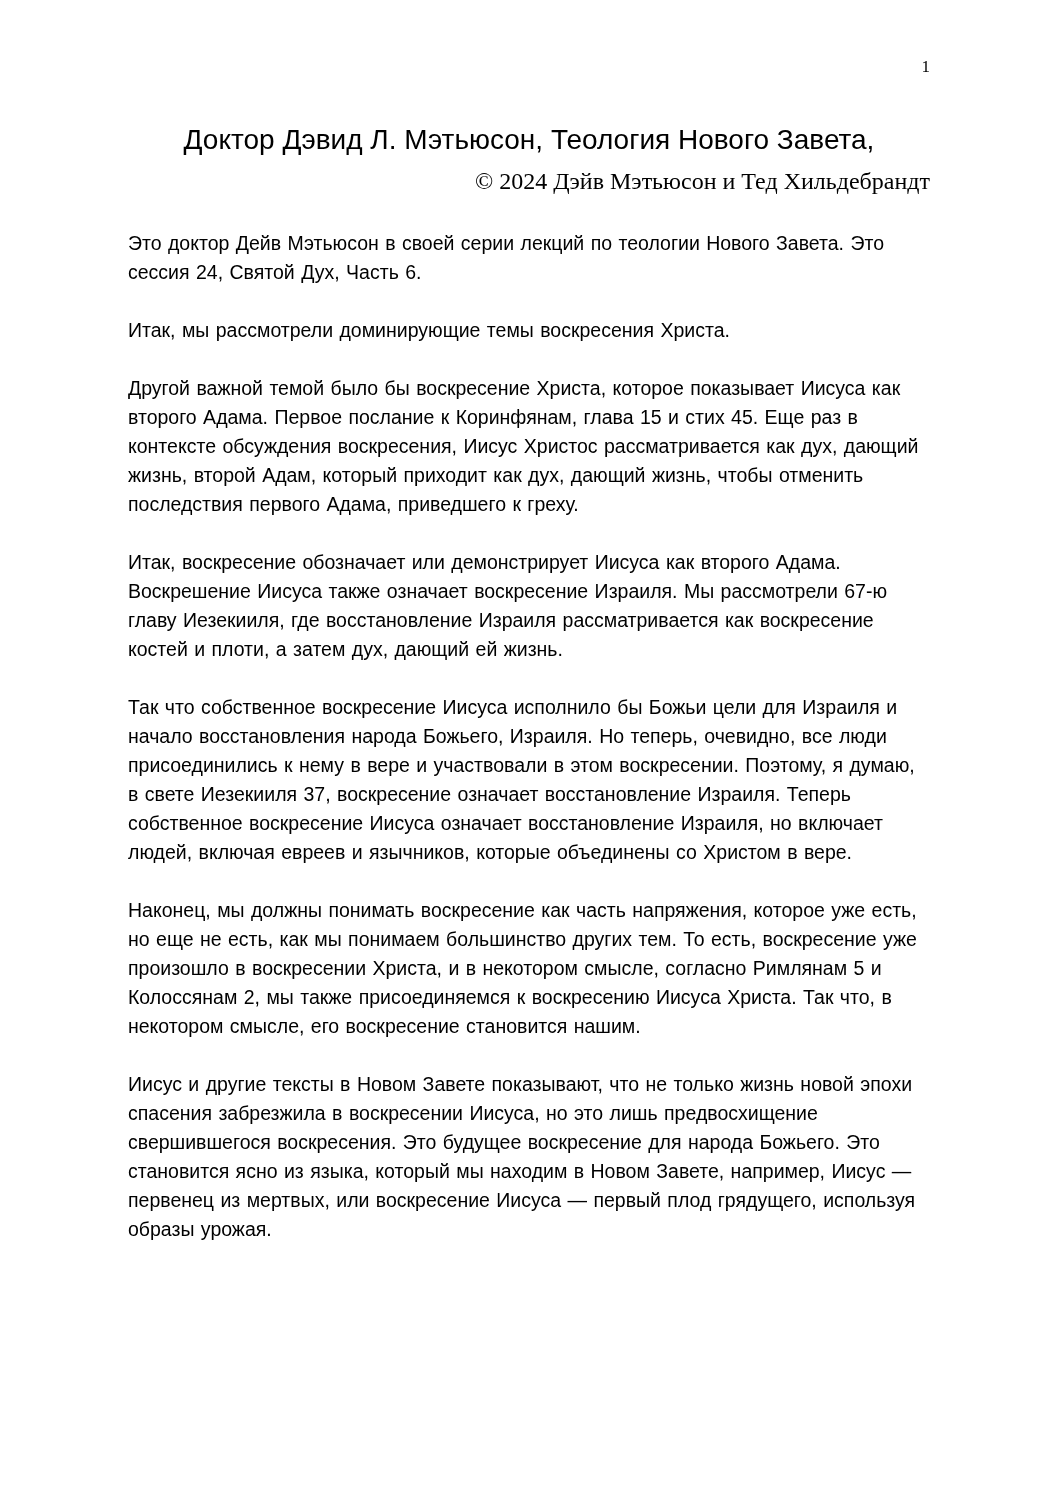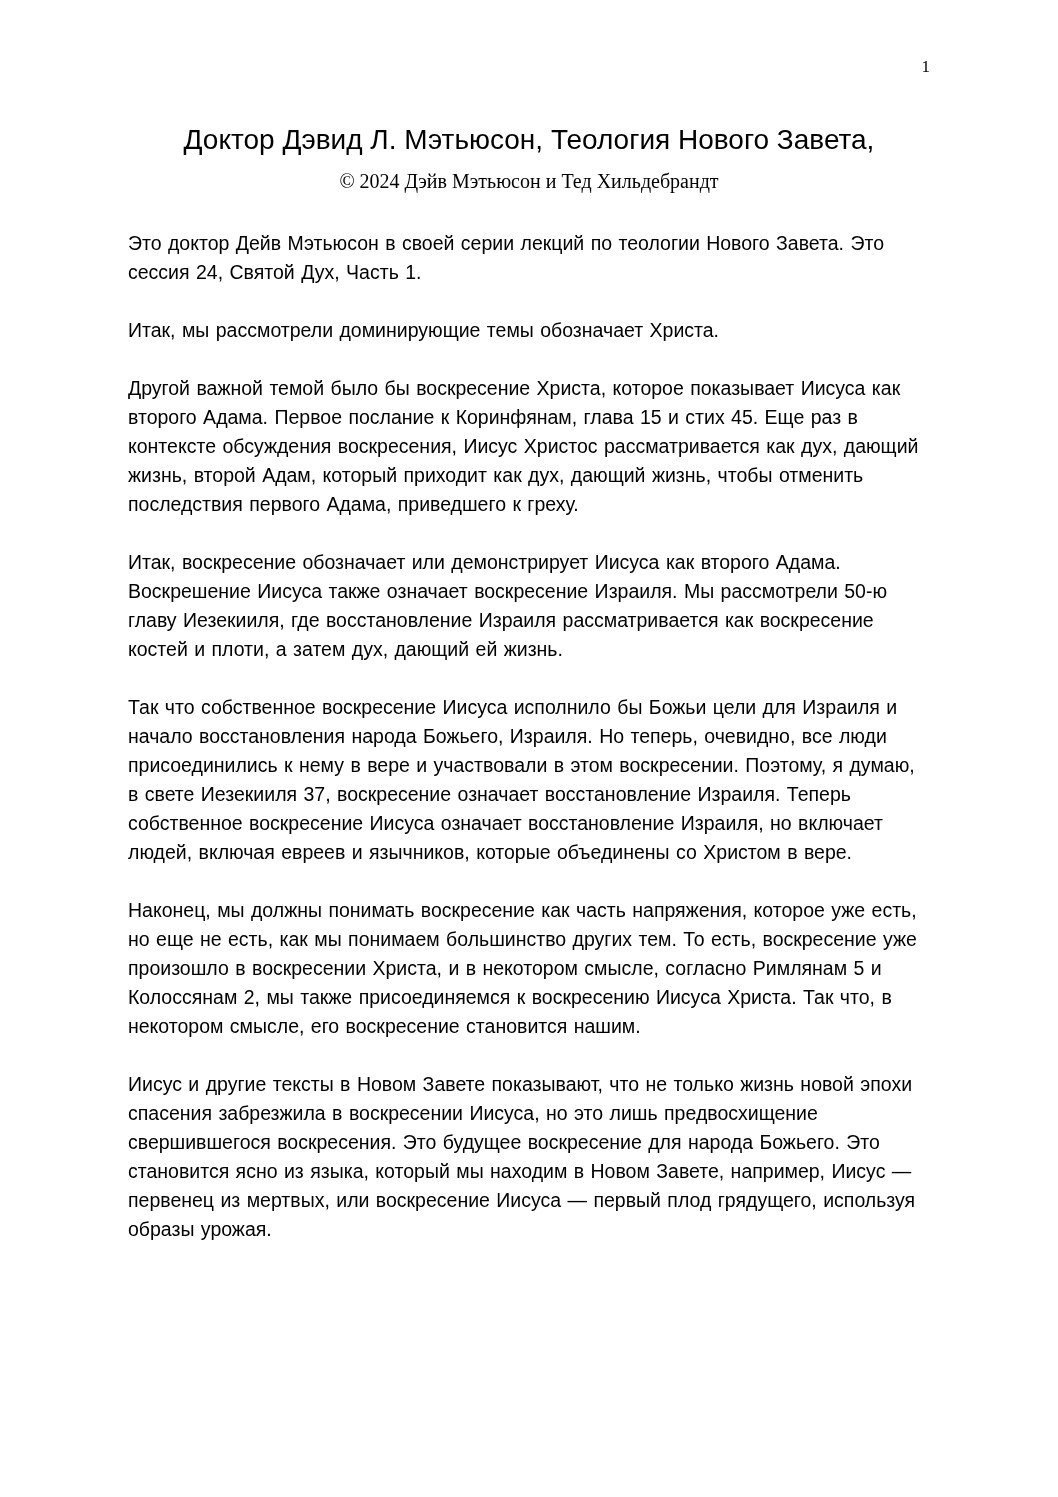--- a/index.html
+++ b/index.html
@@ -34,23 +34,23 @@
     font-weight: normal;
     font-size: 28px;
     line-height: 43px;
     font-family: "Liberation Sans", sans-serif;
   }
   .title-line {
     display: block;
   }
   .copyright {
     margin-top: 6px;
-    text-align: center;
+    text-align: right;
     font-family: "Liberation Serif", serif;
-    font-size: 20px;
+    font-size: 24px;
     line-height: 28px;
     font-weight: normal;
   }
   .body-text {
     margin-top: 34px;
   }
   .body-text p {
     margin: 0 0 29px 0;
     font-size: 19.5px;
     line-height: 29px;
@@ -65,22 +65,22 @@
 
   <div class="page-number">1</div>
 
   <h1 class="title-block">
     <span class="title-line">Доктор Дэвид Л. Мэтьюсон, Теология Нового Завета,</span>
   </h1>
 
   <div class="copyright">© 2024 Дэйв Мэтьюсон и Тед Хильдебрандт</div>
 
   <div class="body-text">
-    <p>Это доктор Дейв Мэтьюсон в своей серии лекций по теологии Нового Завета. Это сессия 24, Святой Дух, Часть 1.</p>
-    <p>Итак, мы рассмотрели доминирующие темы обозначает Христа.</p>
+    <p>Это доктор Дейв Мэтьюсон в своей серии лекций по теологии Нового Завета. Это сессия 24, Святой Дух, Часть 6.</p>
+    <p>Итак, мы рассмотрели доминирующие темы воскресения Христа.</p>
     <p>Другой важной темой было бы воскресение Христа, которое показывает Иисуса как второго Адама. Первое послание к Коринфянам, глава 15 и стих 45. Еще раз в контексте обсуждения воскресения, Иисус Христос рассматривается как дух, дающий жизнь, второй Адам, который приходит как дух, дающий жизнь, чтобы отменить последствия первого Адама, приведшего к греху.</p>
-    <p>Итак, воскресение обозначает или демонстрирует Иисуса как второго Адама. Воскрешение Иисуса также означает воскресение Израиля. Мы рассмотрели 50-ю главу Иезекииля, где восстановление Израиля рассматривается как воскресение костей и плоти, а затем дух, дающий ей жизнь.</p>
+    <p>Итак, воскресение обозначает или демонстрирует Иисуса как второго Адама. Воскрешение Иисуса также означает воскресение Израиля. Мы рассмотрели 67-ю главу Иезекииля, где восстановление Израиля рассматривается как воскресение костей и плоти, а затем дух, дающий ей жизнь.</p>
     <p>Так что собственное воскресение Иисуса исполнило бы Божьи цели для Израиля и начало восстановления народа Божьего, Израиля. Но теперь, очевидно, все люди присоединились к нему в вере и участвовали в этом воскресении. Поэтому, я думаю, в свете Иезекииля 37, воскресение означает восстановление Израиля. Теперь собственное воскресение Иисуса означает восстановление Израиля, но включает людей, включая евреев и язычников, которые объединены со Христом в вере.</p>
     <p>Наконец, мы должны понимать воскресение как часть напряжения, которое уже есть, но еще не есть, как мы понимаем большинство других тем. То есть, воскресение уже произошло в воскресении Христа, и в некотором смысле, согласно Римлянам 5 и Колоссянам 2, мы также присоединяемся к воскресению Иисуса Христа. Так что, в некотором смысле, его воскресение становится нашим.</p>
     <p>Иисус и другие тексты в Новом Завете показывают, что не только жизнь новой эпохи спасения забрезжила в воскресении Иисуса, но это лишь предвосхищение свершившегося воскресения. Это будущее воскресение для народа Божьего. Это становится ясно из языка, который мы находим в Новом Завете, например, Иисус — первенец из мертвых, или воскресение Иисуса — первый плод грядущего, используя образы урожая.</p>
   </div>
 
 </div>
 
 </body></html>

